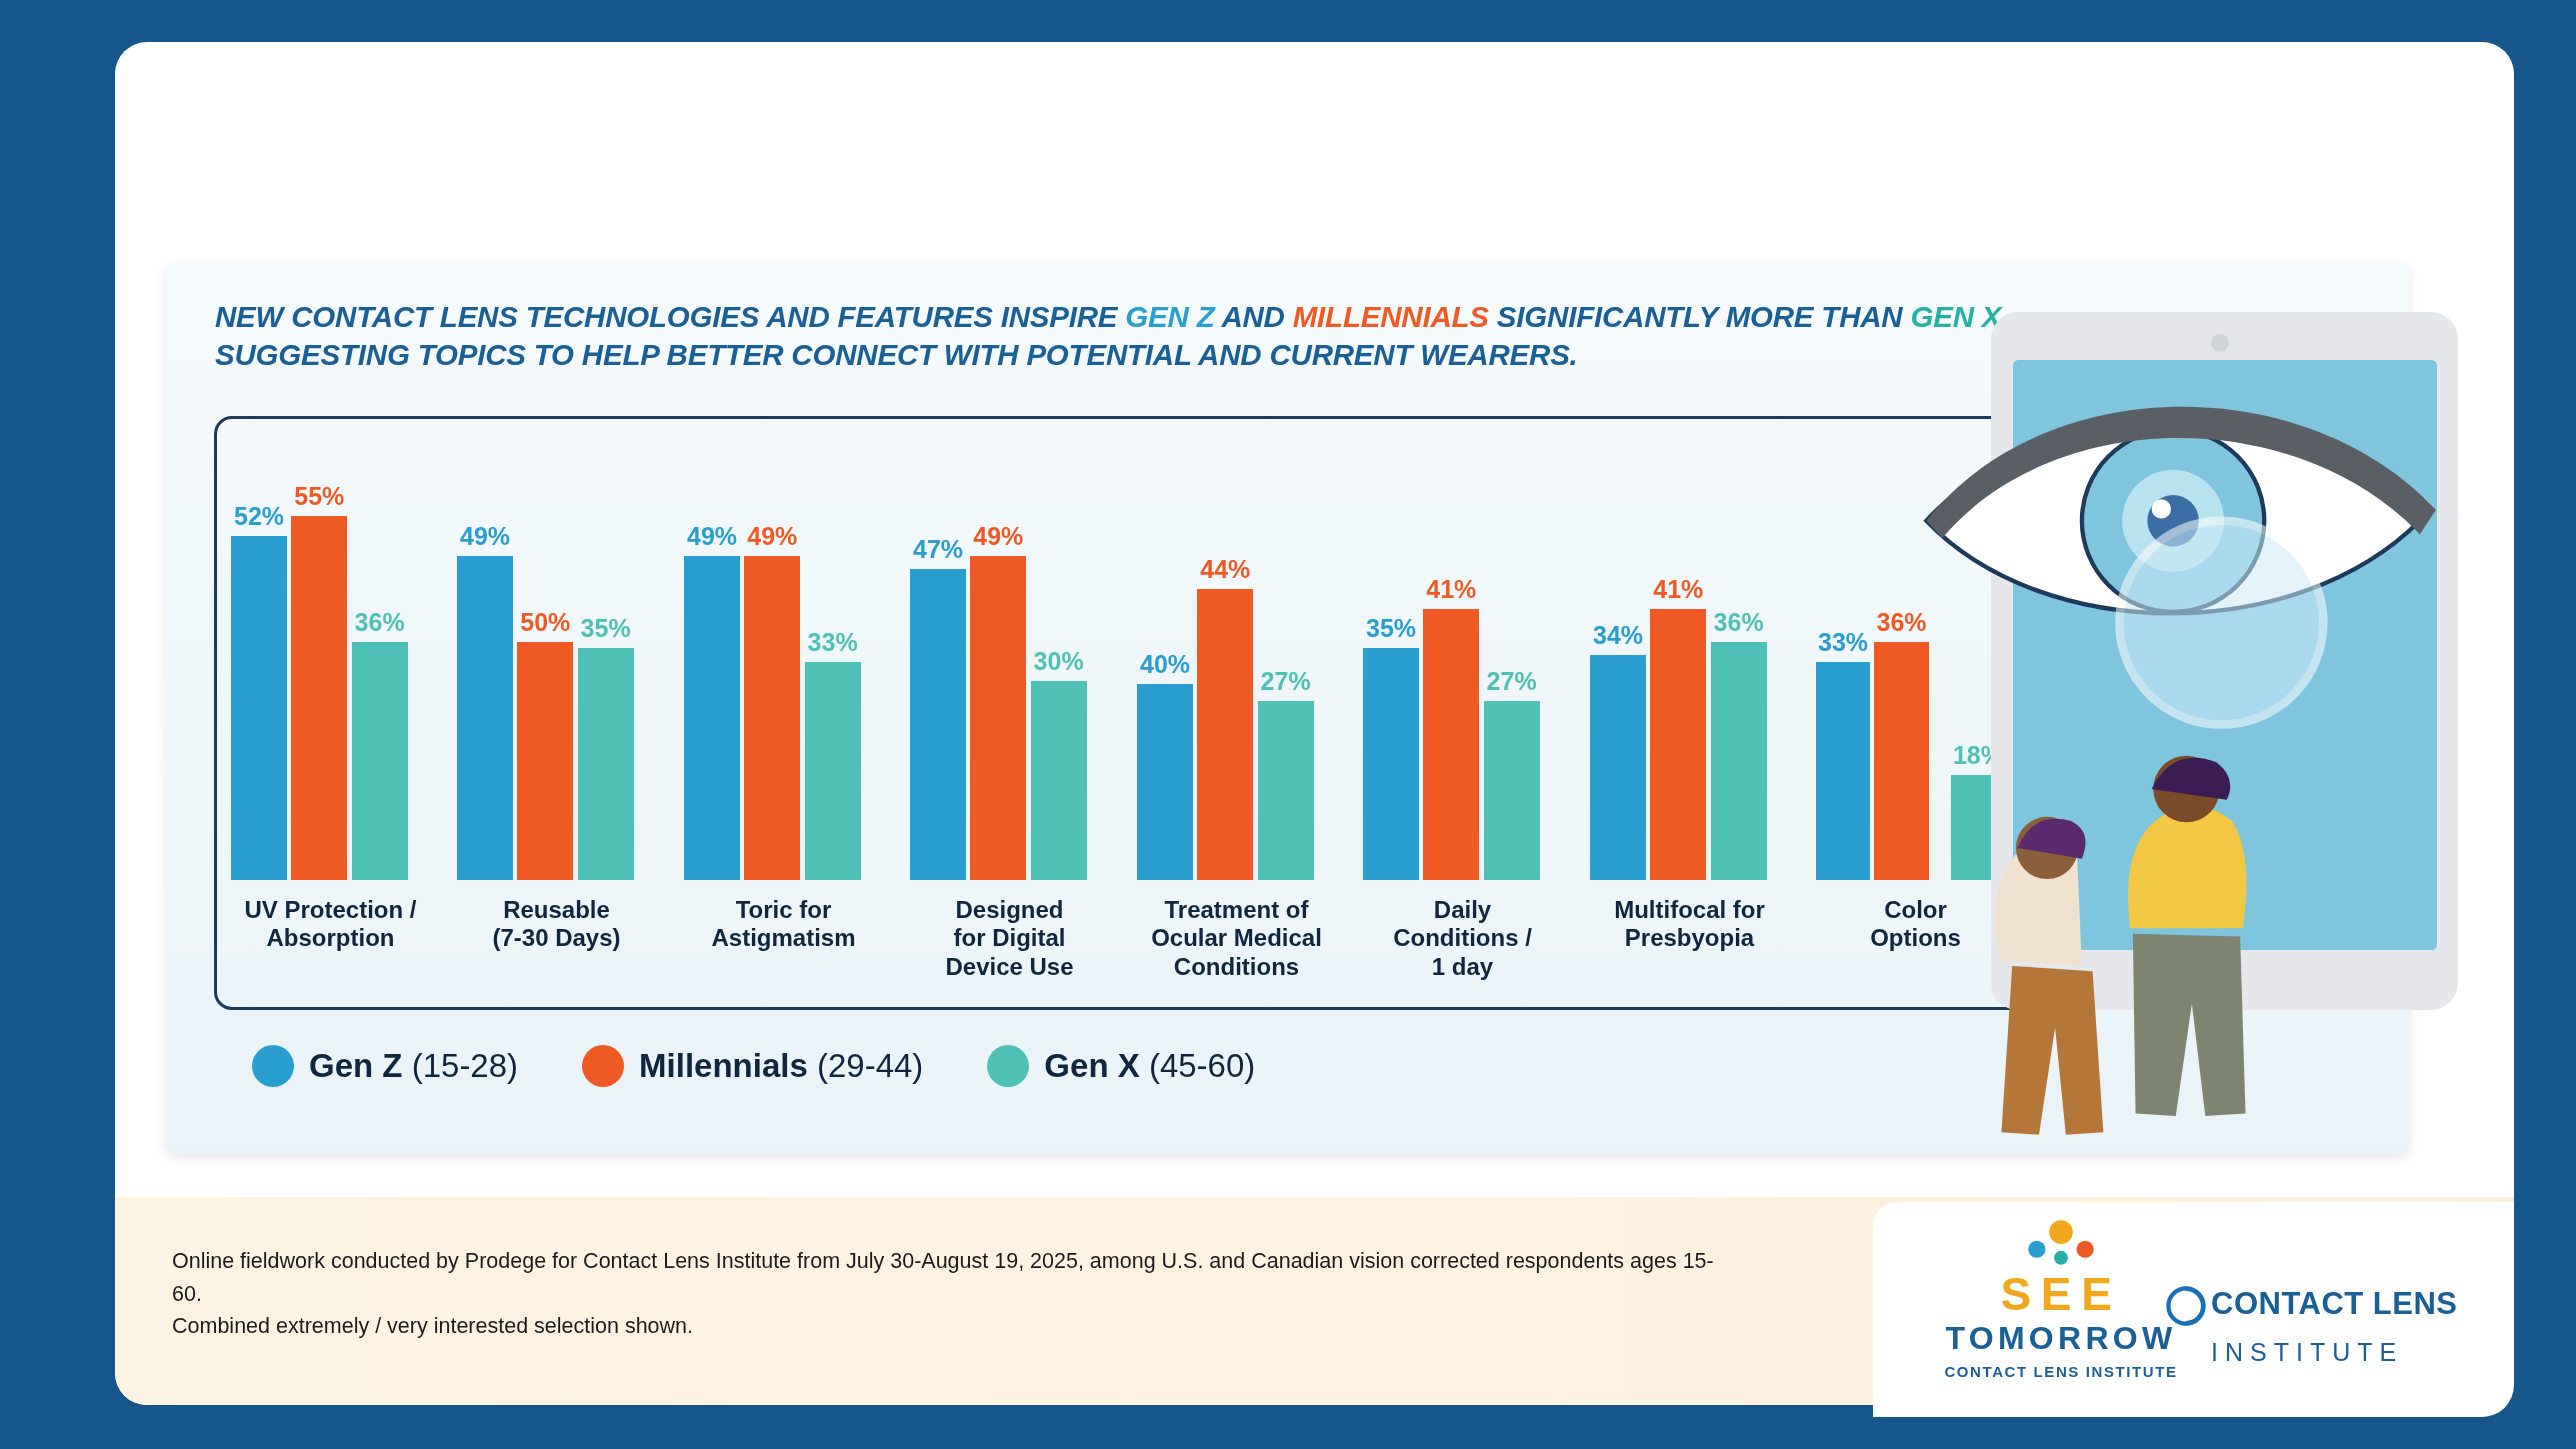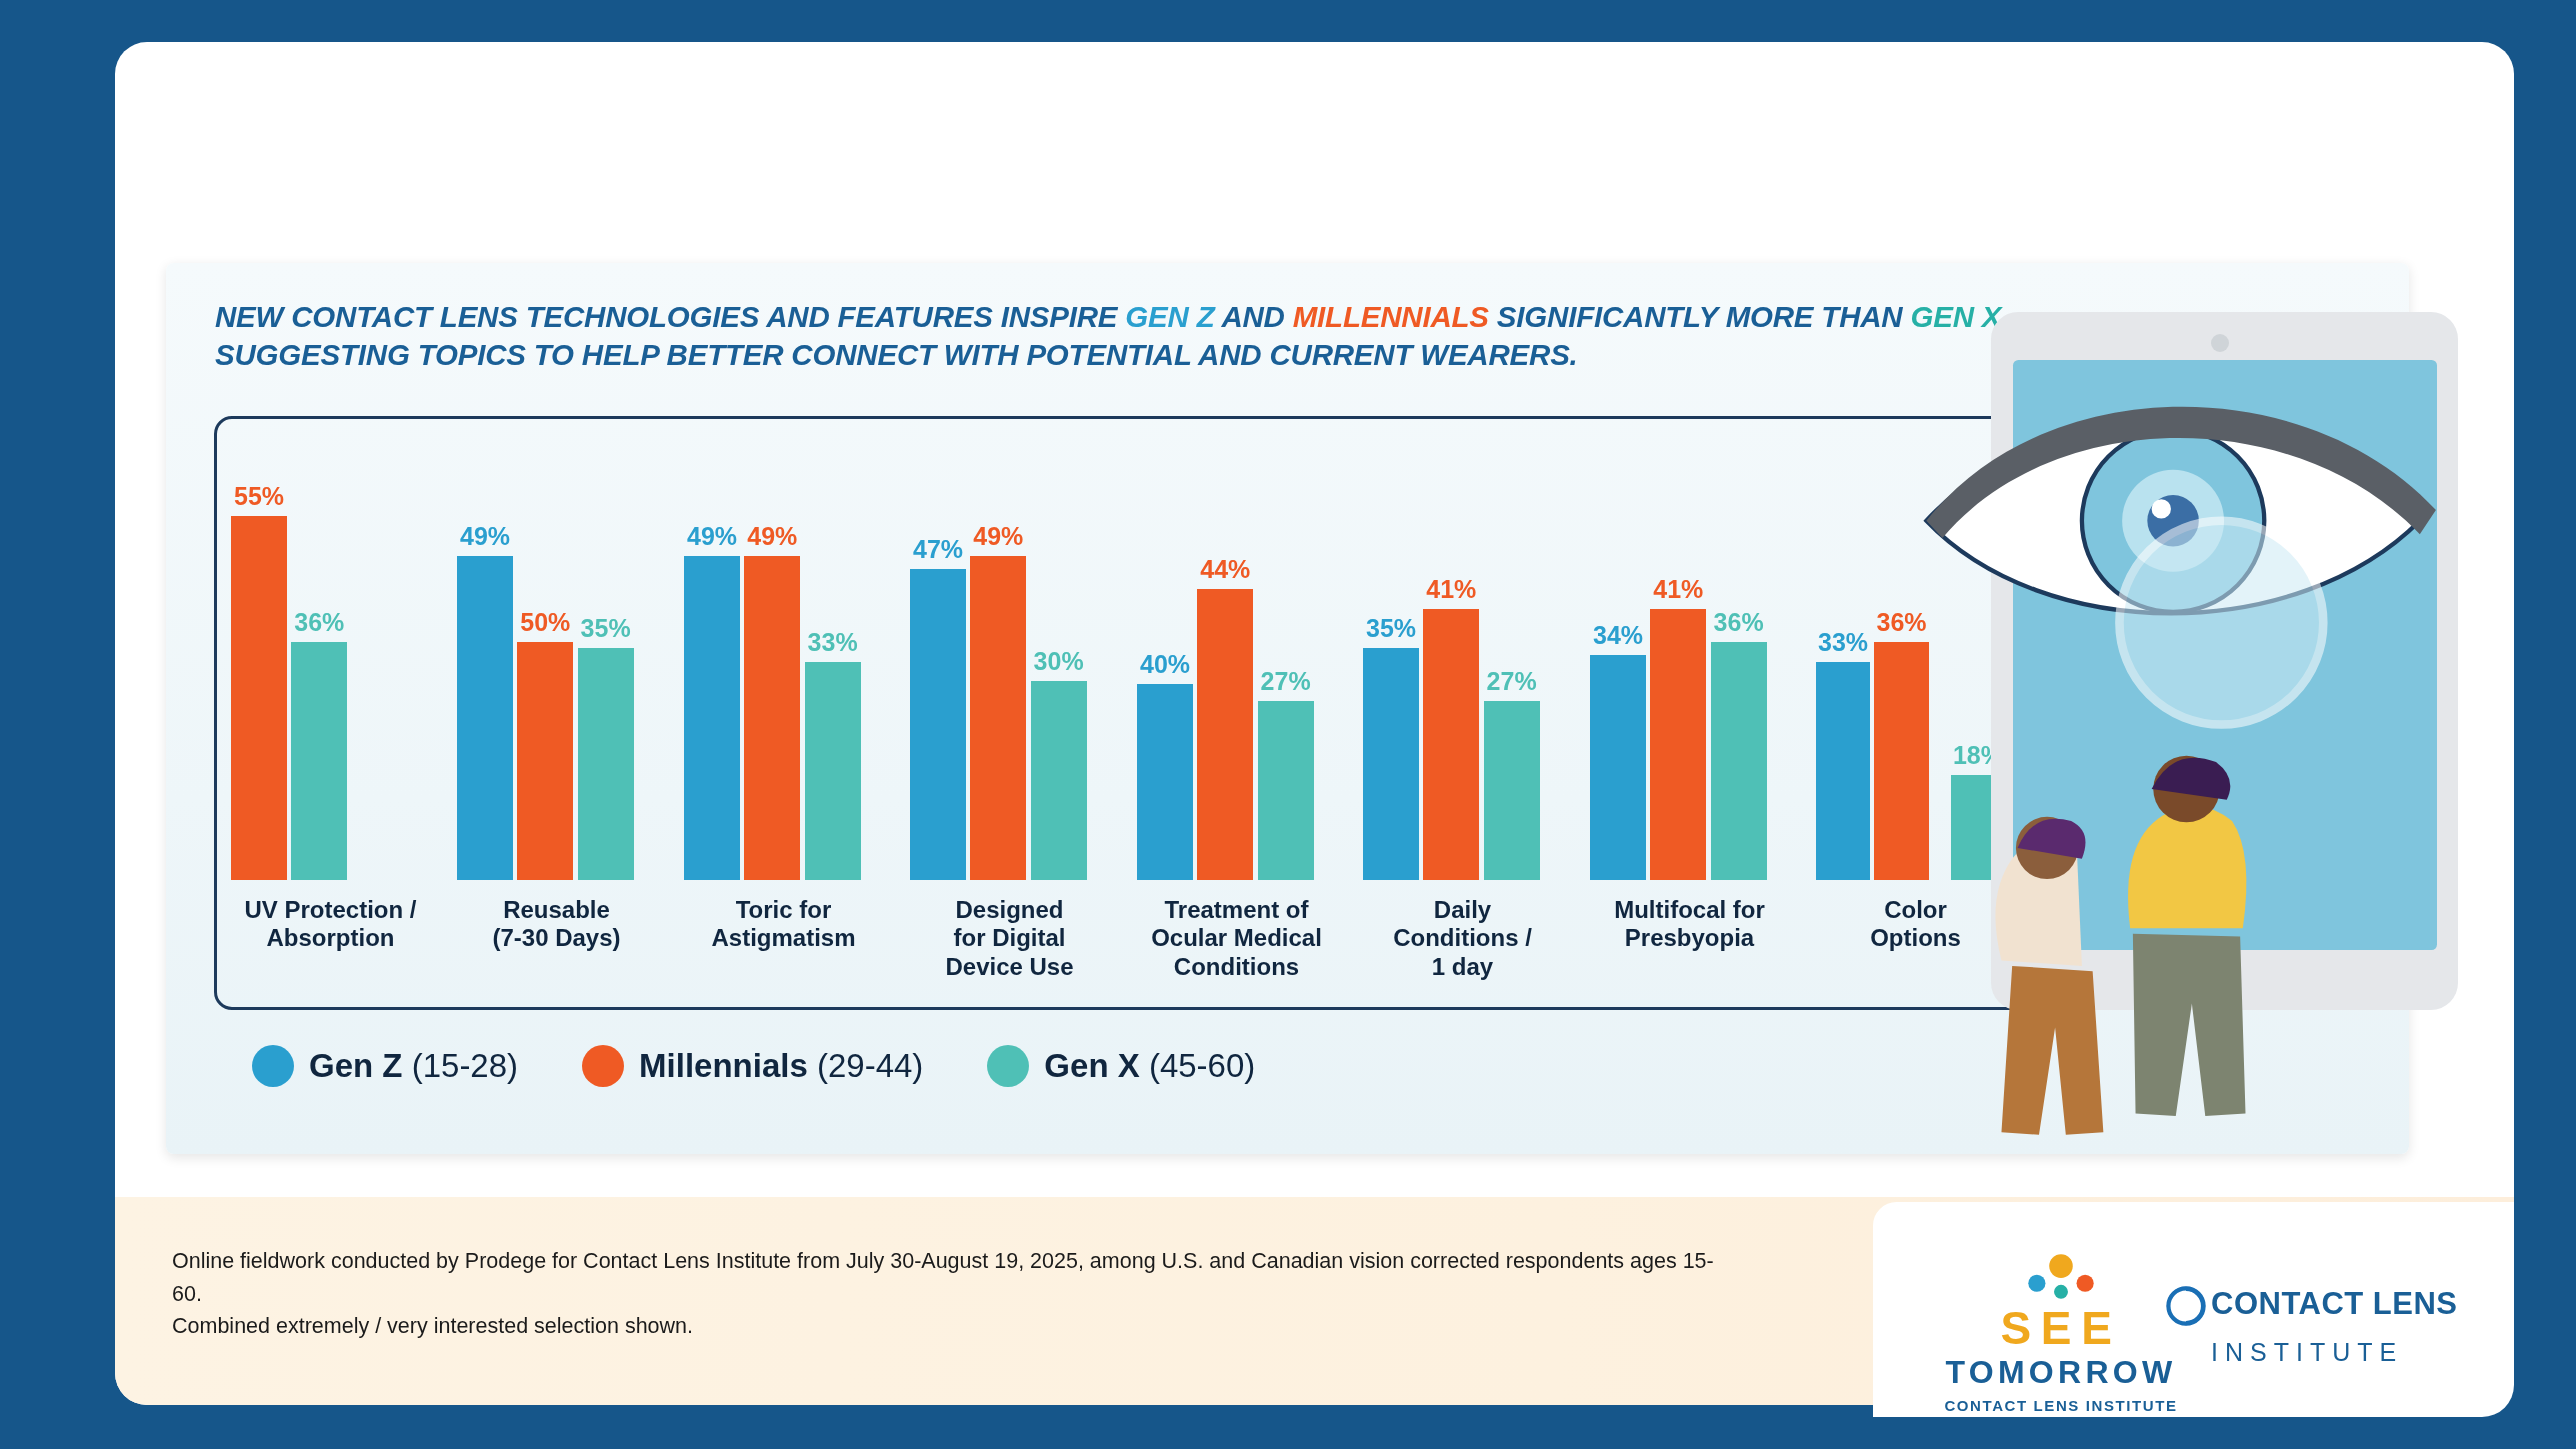--- a/index.html
+++ b/index.html
@@ -87,21 +87,21 @@
   }
   .footertext{
     position:absolute;left:172px;top:1245px;width:1556px;
     font-size:21.5px;color:#1b1b1b;line-height:1.52;
   }
   .logobox{
     position:absolute;left:1873px;top:1202px;width:641px;height:215px;
     background:#ffffff;border-radius:23.6px 0 32px 0;
   }
   
-  .seelogo{position:absolute;left:1927px;top:1250px;width:268px;text-align:center;}
+  .seelogo{position:absolute;left:1927px;top:1216px;width:268px;text-align:center;}
   .seelogo .see{
     font-size:46px;font-weight:bold;color:#f0a81e;letter-spacing:9.7px;
     line-height:1;
   }
   .seelogo .tom{
     font-size:32px;font-weight:bold;color:#1a5f96;letter-spacing:4.3px;
     line-height:1.2;margin-top:2.1px;
   }
   .seelogo .sub{
     font-size:15px;font-weight:bold;color:#1a5f96;letter-spacing:1.6px;margin-top:5.4px;
@@ -137,20 +137,24 @@
 
   <div class="subtitle">
     <span>NEW CONTACT LENS TECHNOLOGIES AND FEATURES INSPIRE </span><span class="s-genz">GEN Z</span><span> AND </span><span class="s-mill">MILLENNIALS</span><span> SIGNIFICANTLY MORE THAN </span><span class="s-genx">GEN X</span><span>, SUGGESTING TOPICS TO HELP BETTER CONNECT WITH POTENTIAL AND CURRENT WEARERS.</span>
   </div>
 
   <div class="chartbox"></div>
 
   <div class="plot" id="plot">
       <div class="group" style="left: 0px;">
         <div class="bars">
+          <div class="bar b1" style="height: 344px;">
+            <div class="val">52%</div>
+            <div class="fill"></div>
+          </div>
           <div class="bar b2" style="height: 364px;">
             <div class="val">55%</div>
             <div class="fill"></div>
           </div>
           <div class="bar b3" style="height: 238px;">
             <div class="val">36%</div>
             <div class="fill"></div>
           </div>
         </div>
         <div class="catlabel">

